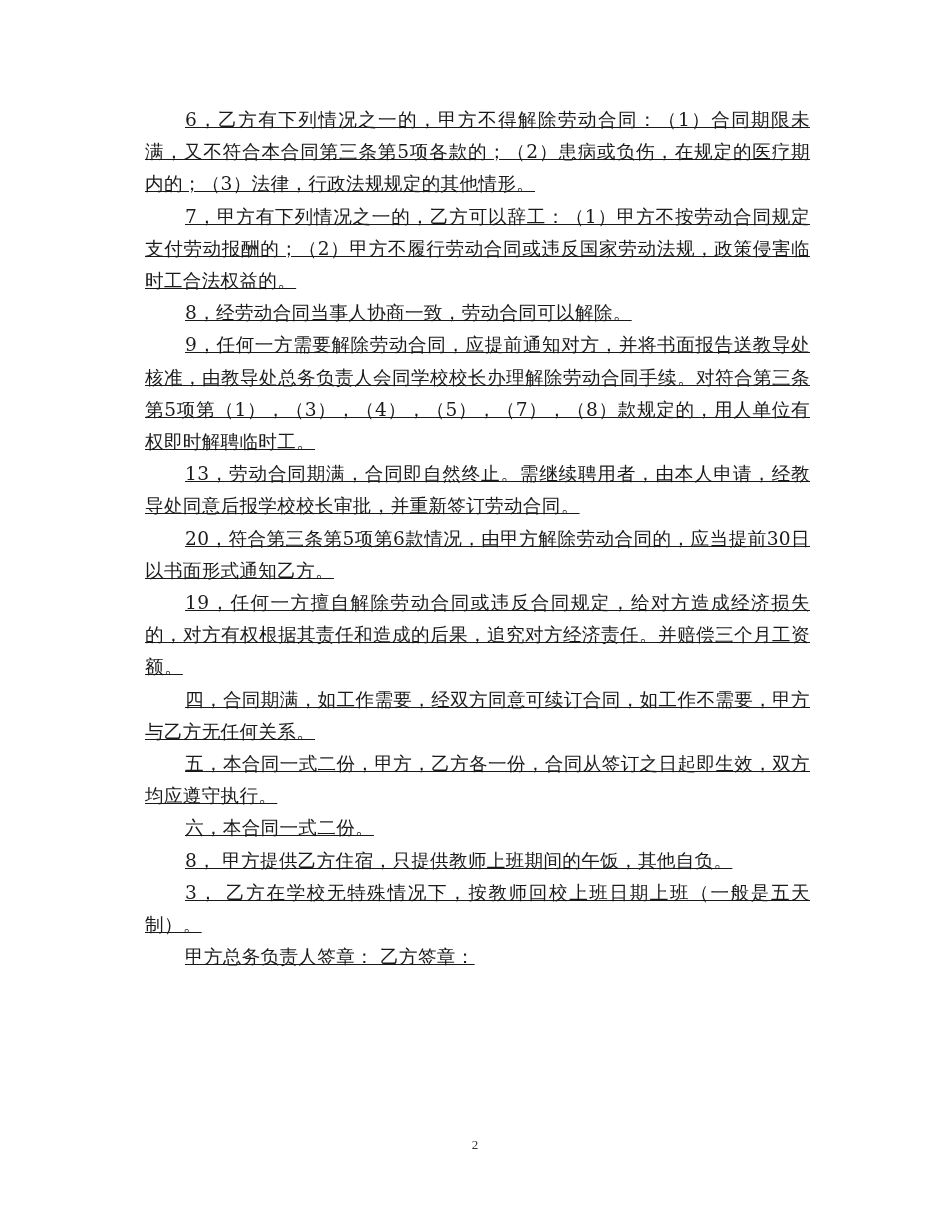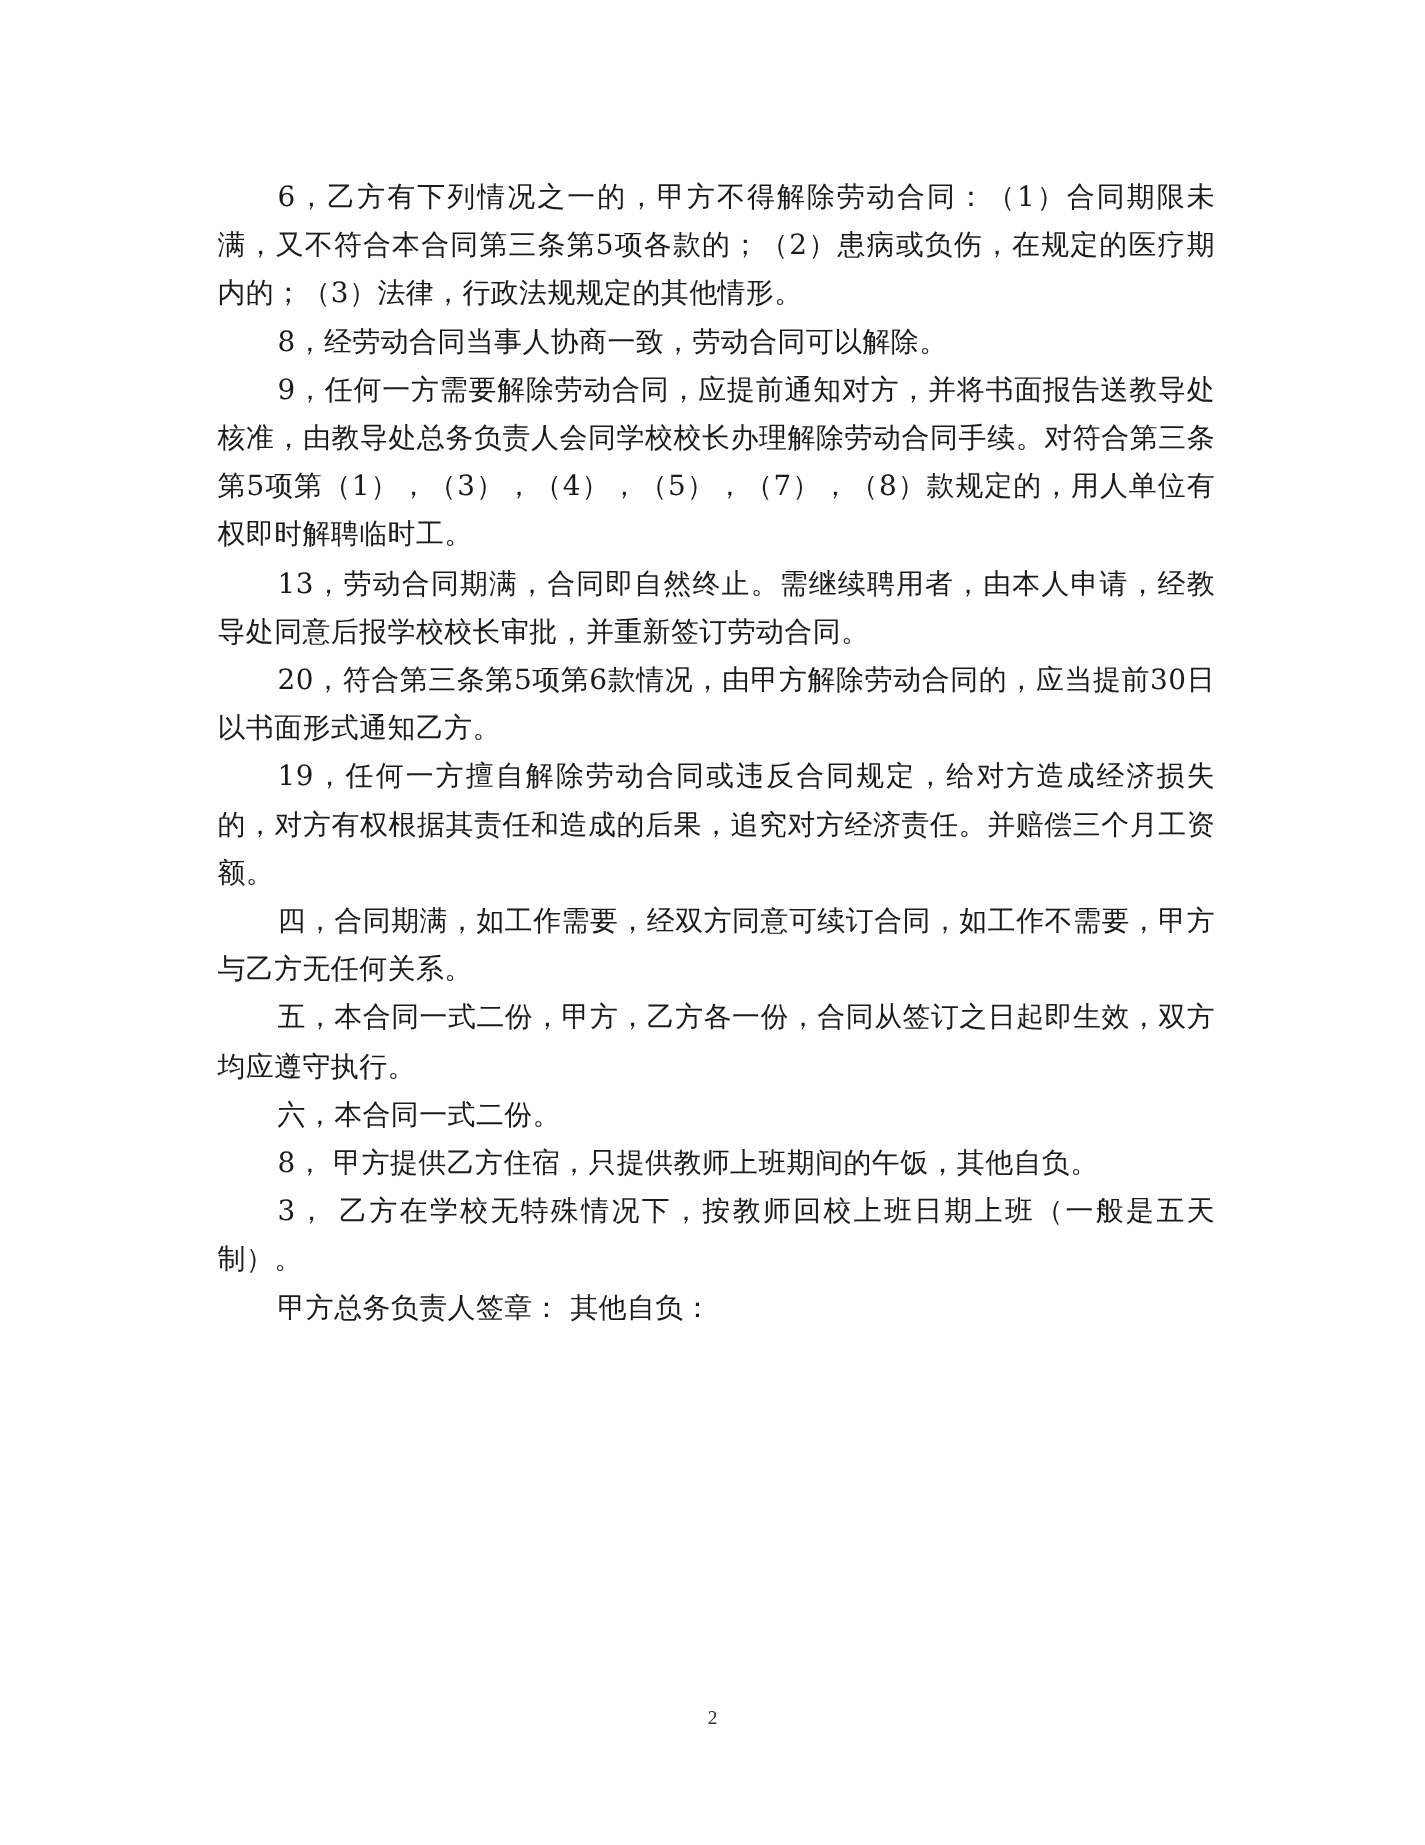--- a/index.html
+++ b/index.html
@@ -1,36 +1,37 @@
 <!DOCTYPE html>
 <html><head>
 <meta charset="utf-8">
 <style>
   html, body { margin: 0; padding: 0; background: #ffffff; }
   body { width: 950px; height: 1230px; position: relative; overflow: hidden;
          font-family: "DejaVu Serif", "Liberation Serif", serif; color: #1a1a1a; }
   .page { position: absolute; left: 0; top: 0; width: 950px; height: 1230px; background: #fff; }
-  .content { position: absolute; left: 145px; top: 116px; width: 665px; }
+  .content { position: absolute; left: 145px; top: 104px; width: 665px; text-decoration: underline; }
   .para { font-size: 18.6px; line-height: 32.2px; margin: 0; text-indent: 40px;
           text-align: justify; text-justify: inter-character; letter-spacing: 0.3px; word-break: break-all; }
   .footer { position: absolute; left: 0; top: 1137px; width: 950px; text-align: center;
             font-size: 13px; color: #333; font-family: "Liberation Serif", serif; }
 </style>
 </head>
 <body>
 
 <div class="page">
   <div class="content">
     <p class="para">6，乙方有下列情况之一的，甲方不得解除劳动合同：（1）合同期限未满，又不符合本合同第三条第5项各款的；（2）患病或负伤，在规定的医疗期内的；（3）法律，行政法规规定的其他情形。</p>
+    <p class="para">7，甲方有下列情况之一的，乙方可以辞工：（1）甲方不按劳动合同规定支付劳动报酬的；（2）甲方不履行劳动合同或违反国家劳动法规，政策侵害临时工合法权益的。</p>
     <p class="para">8，经劳动合同当事人协商一致，劳动合同可以解除。</p>
     <p class="para">9，任何一方需要解除劳动合同，应提前通知对方，并将书面报告送教导处核准，由教导处总务负责人会同学校校长办理解除劳动合同手续。对符合第三条第5项第（1），（3），（4），（5），（7），（8）款规定的，用人单位有权即时解聘临时工。</p>
     <p class="para">13，劳动合同期满，合同即自然终止。需继续聘用者，由本人申请，经教导处同意后报学校校长审批，并重新签订劳动合同。</p>
     <p class="para">20，符合第三条第5项第6款情况，由甲方解除劳动合同的，应当提前30日以书面形式通知乙方。</p>
     <p class="para">19，任何一方擅自解除劳动合同或违反合同规定，给对方造成经济损失的，对方有权根据其责任和造成的后果，追究对方经济责任。并赔偿三个月工资额。</p>
     <p class="para">四，合同期满，如工作需要，经双方同意可续订合同，如工作不需要，甲方与乙方无任何关系。</p>
     <p class="para">五，本合同一式二份，甲方，乙方各一份，合同从签订之日起即生效，双方均应遵守执行。</p>
     <p class="para">六，本合同一式二份。</p>
     <p class="para">8， 甲方提供乙方住宿，只提供教师上班期间的午饭，其他自负。</p>
     <p class="para">3， 乙方在学校无特殊情况下，按教师回校上班日期上班（一般是五天制）。</p>
-    <p class="para">甲方总务负责人签章： 其他自负：</p>
+    <p class="para">甲方总务负责人签章： 乙方签章：</p>
   </div>
   <div class="footer">2</div>
 </div>
 
 </body></html>

